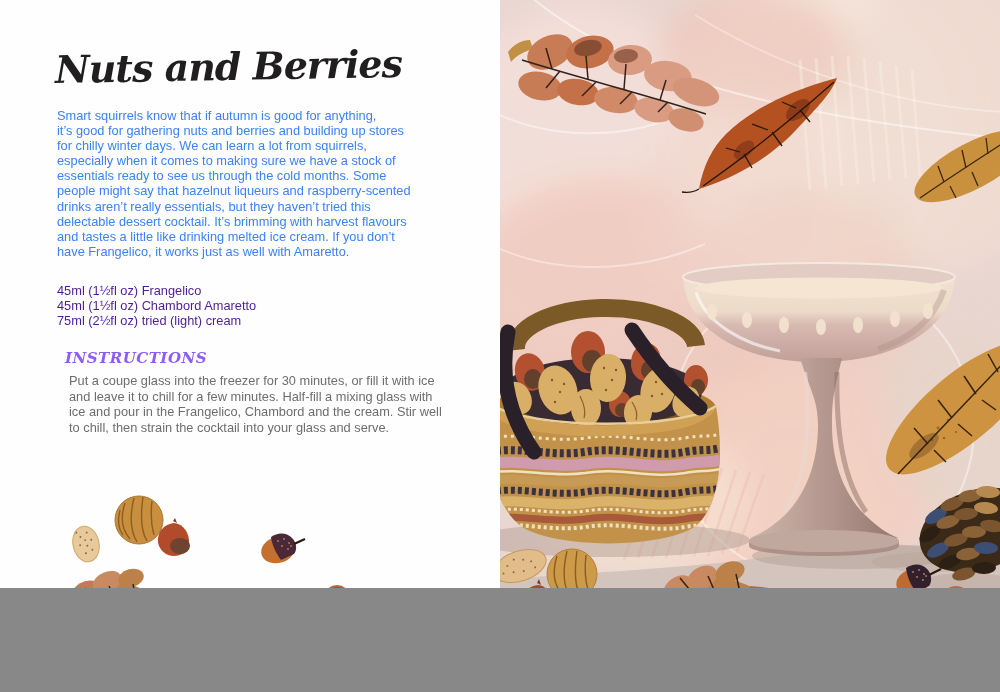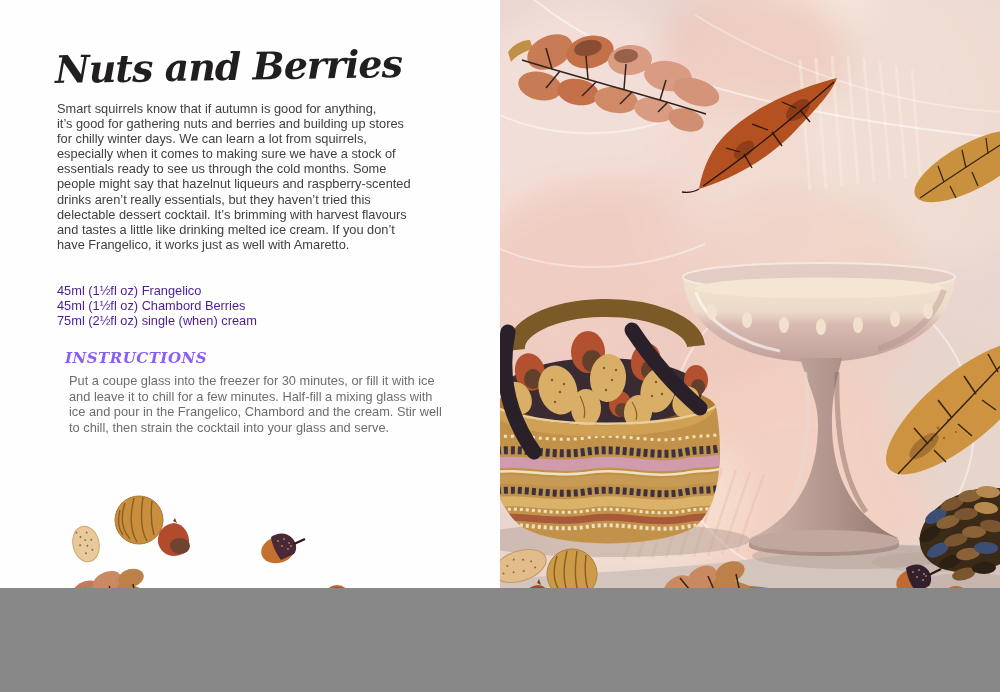--- a/index.html
+++ b/index.html
@@ -3,22 +3,22 @@
 <meta charset="utf-8">
 <style>
   html,body{margin:0;padding:0;background:#888;}
   .book{position:relative;width:1000px;height:588px;background:#ffffff;overflow:hidden;
         font-family:"Liberation Sans",sans-serif;padding-left:16px;}
   .page-left{position:absolute;left:0;top:0;width:500px;height:692px;background:#fefefe;overflow:hidden;}
   .page-right{position:absolute;left:500px;top:0;width:500px;height:692px;overflow:hidden;}
   .title{position:absolute;left:55px;top:44px;margin:0;
          font-family:"DejaVu Serif",serif;font-style:italic;font-weight:800;
          font-size:38px;color:#211e1f;letter-spacing:-1px;transform:rotate(-1deg);}
-  .intro{position:absolute;left:57px;top:101px;margin:0;font-size:12.8px;line-height:15.1px;
-         color:#404040;white-space:pre;}
+  .intro{position:absolute;left:57px;top:108px;margin:0;font-size:12.8px;line-height:15.1px;
+         color:#3b82f6;white-space:pre;}
   .ingredients{position:absolute;left:57px;top:283px;margin:0;padding:0;list-style:none;
          font-size:12.8px;line-height:15.2px;color:#4c1d95;}
   .instr-head{position:absolute;left:57px;top:341px;margin:8px;
          font-family:"DejaVu Serif",serif;font-style:italic;font-weight:800;
          font-size:15px;color:#8b5cf6;letter-spacing:.5px;}
   .instr{position:absolute;left:57px;top:361px;margin:12px;font-size:12.8px;line-height:15.6px;
          color:#6d6d6d;white-space:pre;}
   .pagenum{position:absolute;left:56px;top:638px;font-size:17px;font-weight:bold;color:#2e2b2c;}
   .deco{position:absolute;left:55px;top:478px;}
   .art{display:block;}
@@ -37,22 +37,22 @@
 especially when it comes to making sure we have a stock of
 essentials ready to see us through the cold months. Some
 people might say that hazelnut liqueurs and raspberry-scented
 drinks aren’t really essentials, but they haven’t tried this
 delectable dessert cocktail. It’s brimming with harvest flavours
 and tastes a little like drinking melted ice cream. If you don’t
 have Frangelico, it works just as well with Amaretto.</p>
 
     <ul class="ingredients">
       <li>45ml (1½fl oz) Frangelico</li>
-      <li>45ml (1½fl oz) Chambord Berries</li>
-      <li>75ml (2½fl oz) single (when) cream</li>
+      <li>45ml (1½fl oz) Chambord Amaretto</li>
+      <li>75ml (2½fl oz) tried (light) cream</li>
     </ul>
 
     <h2 class="instr-head">INSTRUCTIONS</h2>
     <p class="instr">Put a coupe glass into the freezer for 30 minutes, or fill it with ice
 and leave it to chill for a few minutes. Half-fill a mixing glass with
 ice and pour in the Frangelico, Chambord and the cream. Stir well
 to chill, then strain the cocktail into your glass and serve.</p>
 
     <svg class="deco" width="320" height="175" viewBox="0 0 320 175">
       <g transform="translate(31,66) rotate(-12)">

